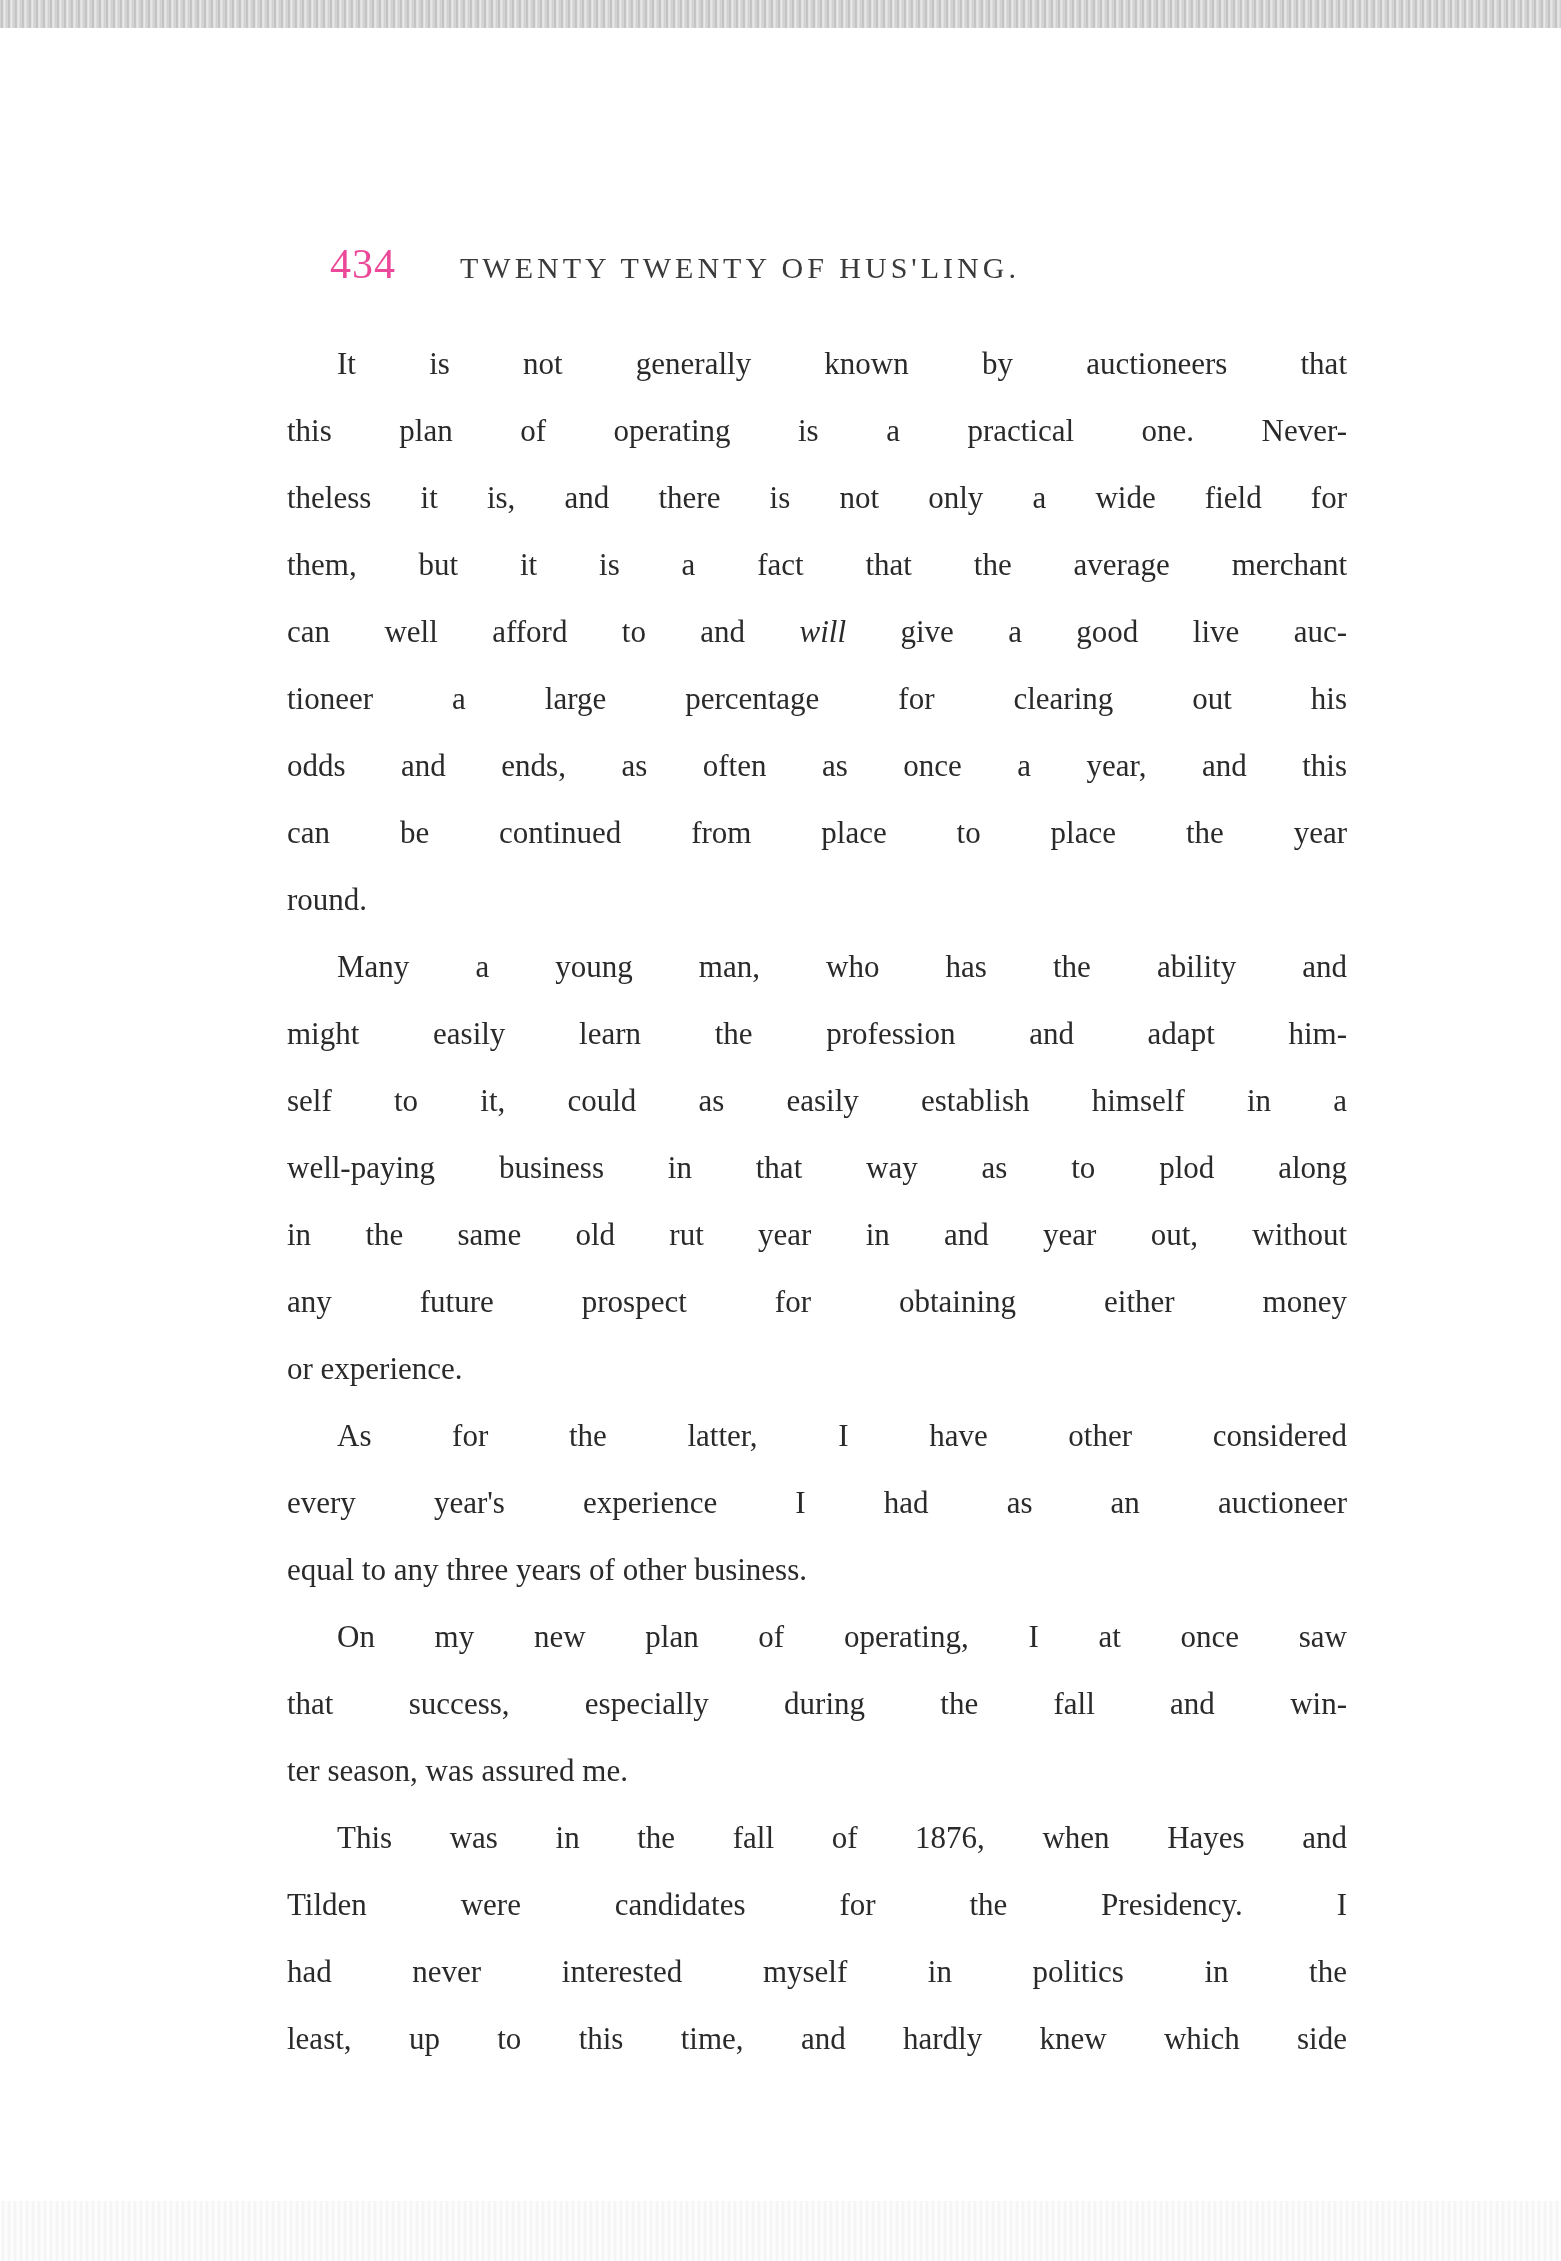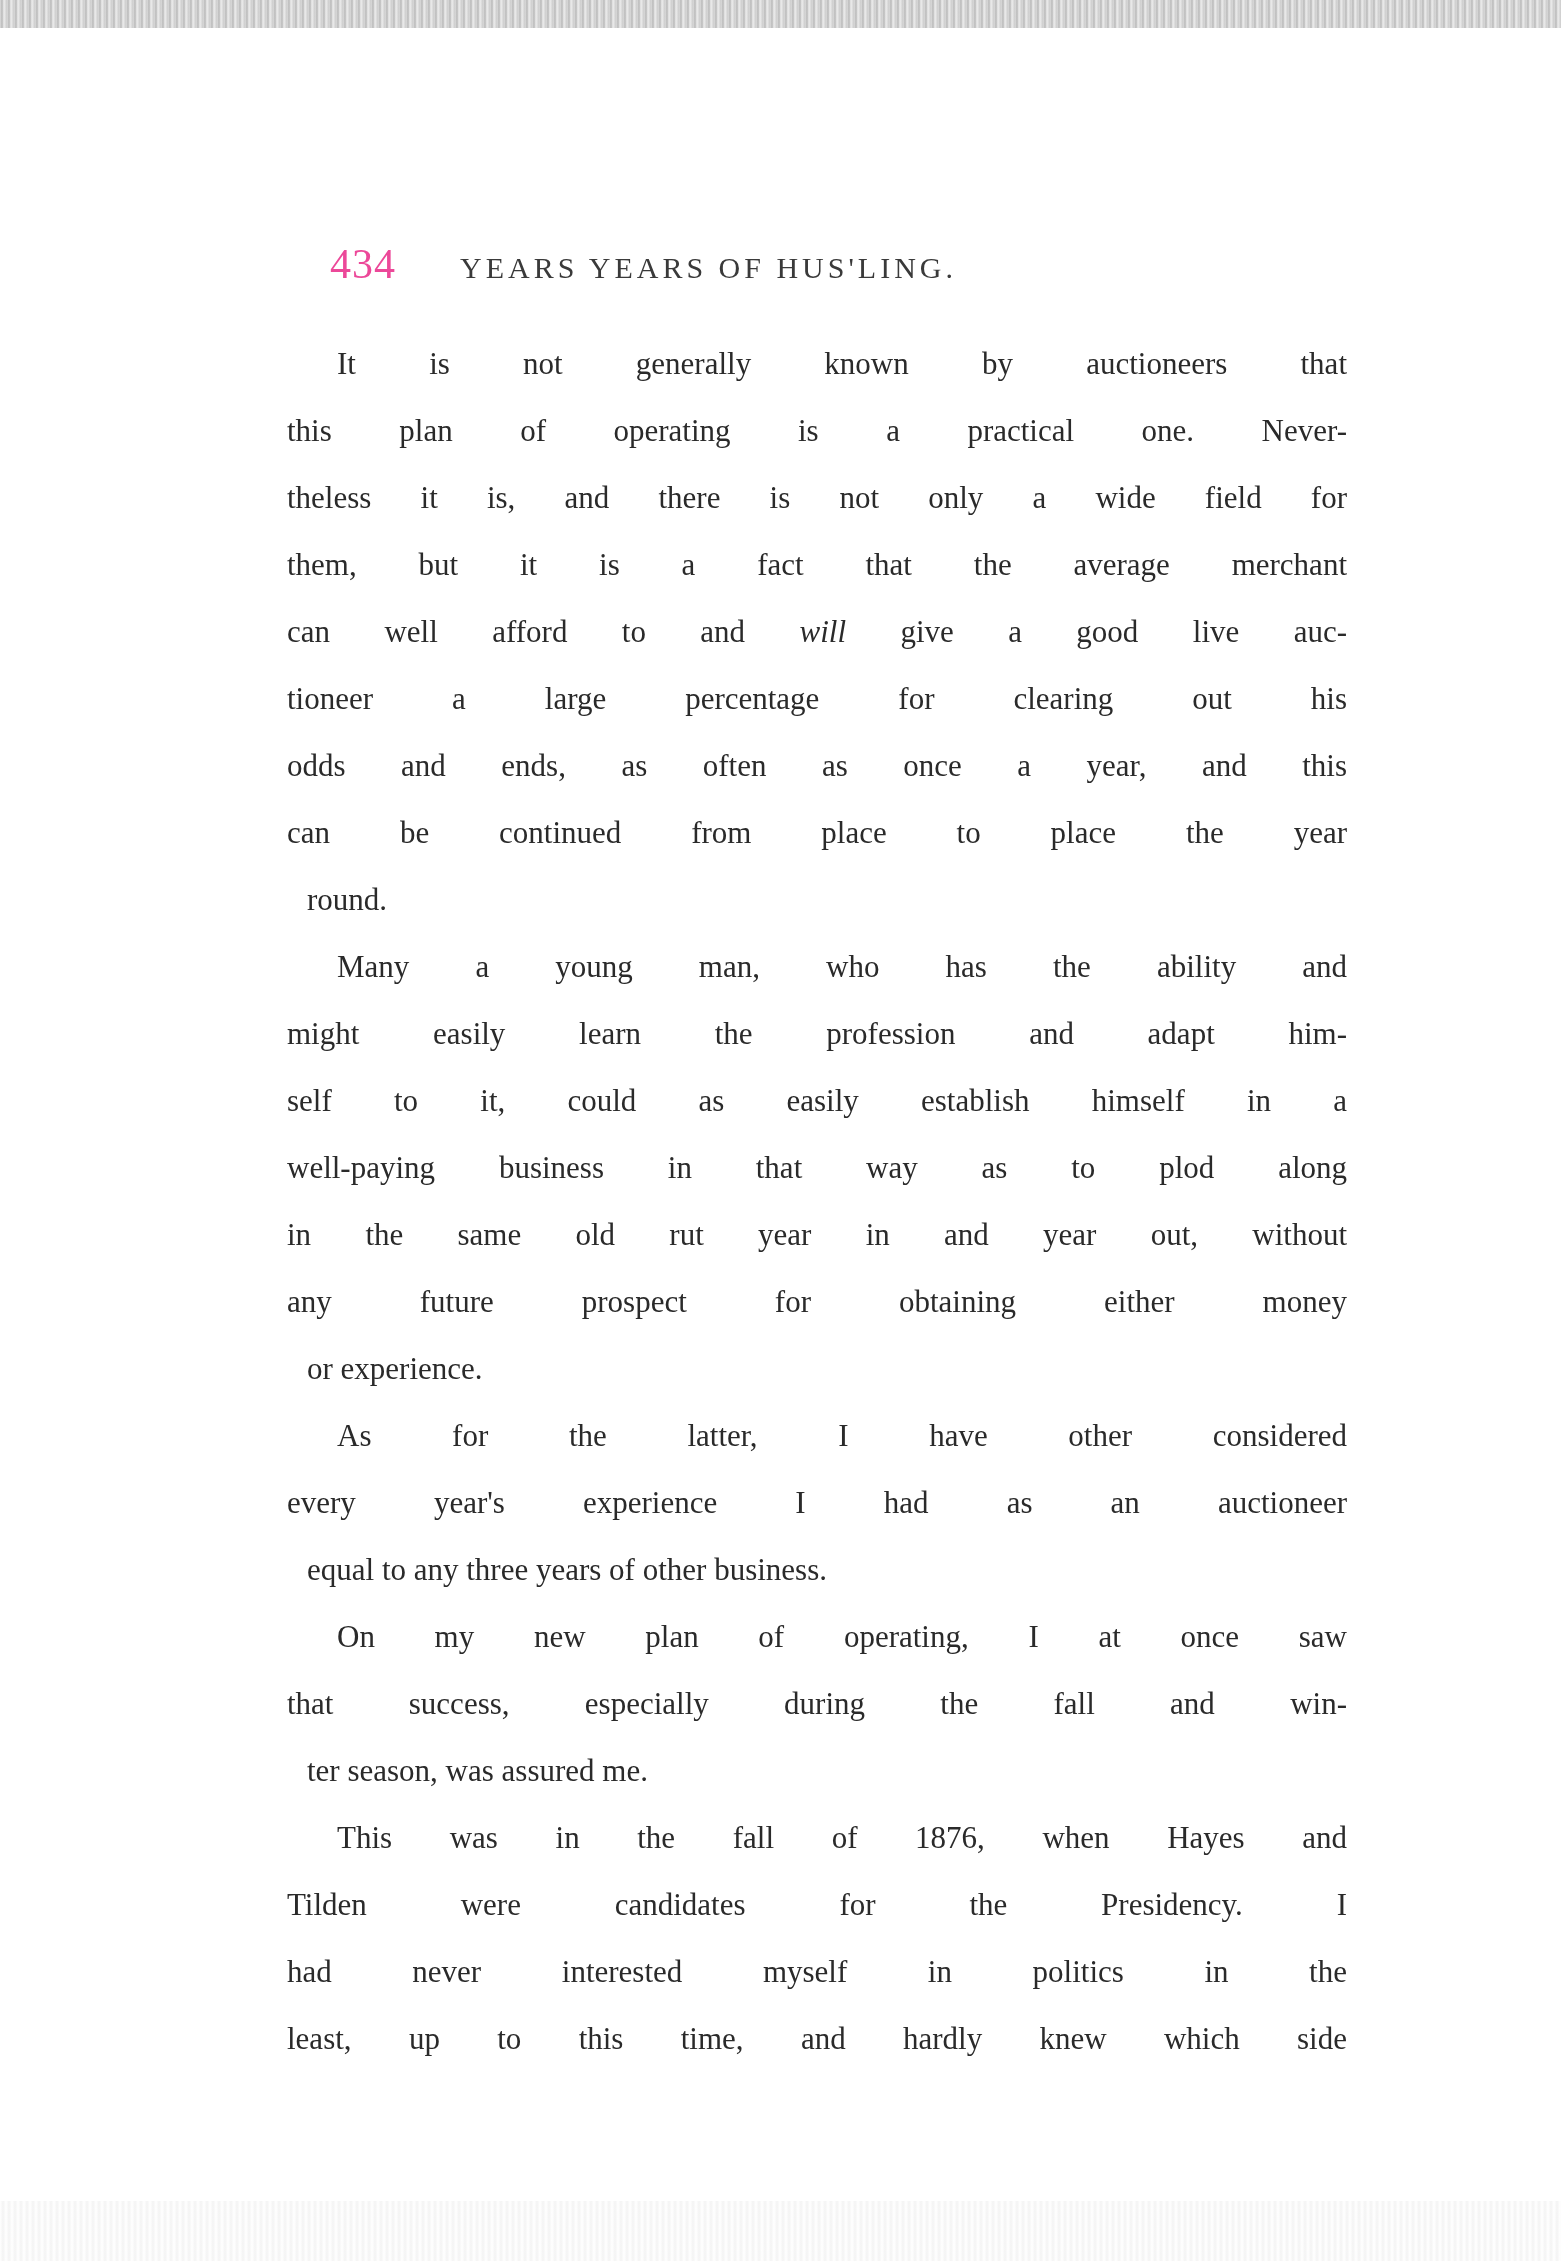--- a/index.html
+++ b/index.html
@@ -34,31 +34,31 @@
     font-variant: small-caps;
   }
   .body-text {
     position: absolute; left: 287px; top: 330px; width: 1060px;
     font-size: 31px; line-height: 67px;
     text-align: justify;
   }
   .body-text p { margin: 0; text-indent: 50px; }
   .body-text p + p { margin-top: 0; }
   .line { display: block; text-align-last: justify; white-space: nowrap; }
-  .line.last { text-align-last: left; margin-left: 20px; }
+  .line.last { text-align-last: left; }
   em { font-style: italic; }
 </style>
 </head>
 <body>
 
 <div class="scan-top"></div>
 
 <div class="running-head">
   <span class="page-number">434</span>
-  <span class="running-title">YEARS YEARS OF HUS'LING.</span>
+  <span class="running-title">TWENTY TWENTY OF HUS'LING.</span>
 </div>
 
 <div class="body-text">
   <p style="text-indent: 0px;">
     <span class="line" style="padding-left: 50px;">It is not generally known by auctioneers that</span>
     <span class="line">this plan of operating is a practical one. Never-</span>
     <span class="line">theless it is, and there is not only a wide field for</span>
     <span class="line">them, but it is a fact that the average merchant</span>
     <span class="line">can well afford to and <em>will</em> give a good live auc-</span>
     <span class="line">tioneer a large percentage for clearing out his</span>

